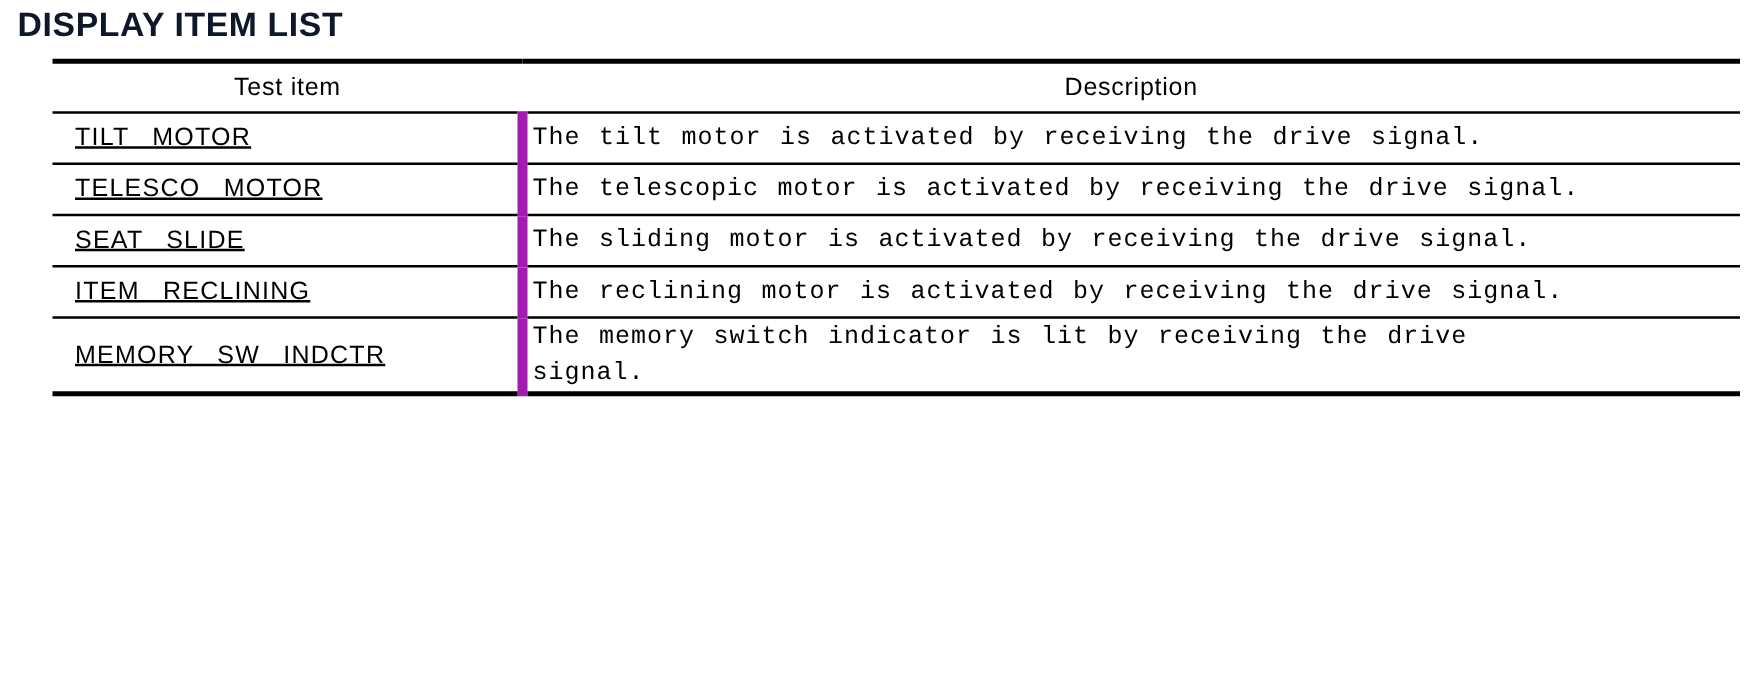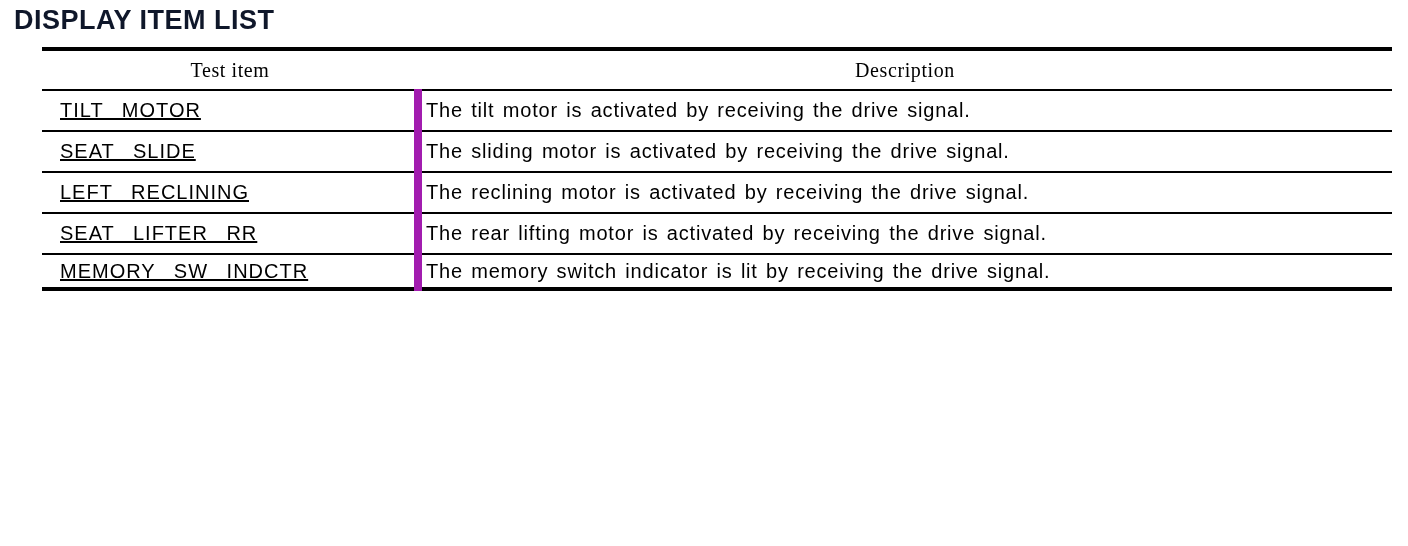--- a/index.html
+++ b/index.html
@@ -48,36 +48,36 @@
     font-size: 20px;
   }
 
   col.col-test-item { width: 376px; }
   col.col-description { width: 974px; }
 
   th.header-cell {
     text-align: center;
     height: 41px;
     letter-spacing: 0.6px;
-    font-family: Liberation Serif, serif;
   }
 
   td.test-item-cell {
     border-right: 8px solid #a21caf;
     padding-left: 18px;
     letter-spacing: 1px;
     word-spacing: 12px;
     white-space: nowrap;
     text-decoration: underline;
   }
 
   td.description-cell {
     padding-left: 4px;
     letter-spacing: 0.8px;
     word-spacing: 2px;
+    font-family: Liberation Mono, monospace;
   }
 
   td.description-cell .desc-text {
     max-width: 850px;
     line-height: 29px;
   }
 
   tr.row-normal { height: 41px; }
   tr.row-tall   { height: 70px; }
   tr.row-last   { height: 35px; }
@@ -101,35 +101,35 @@
       </tr>
     </thead>
     <tbody>
       <tr class="row-normal">
         <td class="test-item-cell">TILT MOTOR</td>
         <td class="description-cell">
           <div class="desc-text">The tilt motor is activated by receiving the drive signal.</div>
         </td>
       </tr>
       <tr class="row-normal">
+        <td class="test-item-cell">TELESCO MOTOR</td>
+        <td class="description-cell">
+          <div class="desc-text">The telescopic motor is activated by receiving the drive signal.</div>
+        </td>
+      </tr>
+      <tr class="row-normal">
         <td class="test-item-cell">SEAT SLIDE</td>
         <td class="description-cell">
           <div class="desc-text">The sliding motor is activated by receiving the drive signal.</div>
         </td>
       </tr>
       <tr class="row-normal">
-        <td class="test-item-cell">LEFT RECLINING</td>
+        <td class="test-item-cell">ITEM RECLINING</td>
         <td class="description-cell">
           <div class="desc-text">The reclining motor is activated by receiving the drive signal.</div>
-        </td>
-      </tr>
-      <tr class="row-normal">
-        <td class="test-item-cell">SEAT LIFTER RR</td>
-        <td class="description-cell">
-          <div class="desc-text">The rear lifting motor is activated by receiving the drive signal.</div>
         </td>
       </tr>
       <tr class="row-last">
         <td class="test-item-cell">MEMORY SW INDCTR</td>
         <td class="description-cell">
           <div class="desc-text">The memory switch indicator is lit by receiving the drive signal.</div>
         </td>
       </tr>
     </tbody>
   </table>

